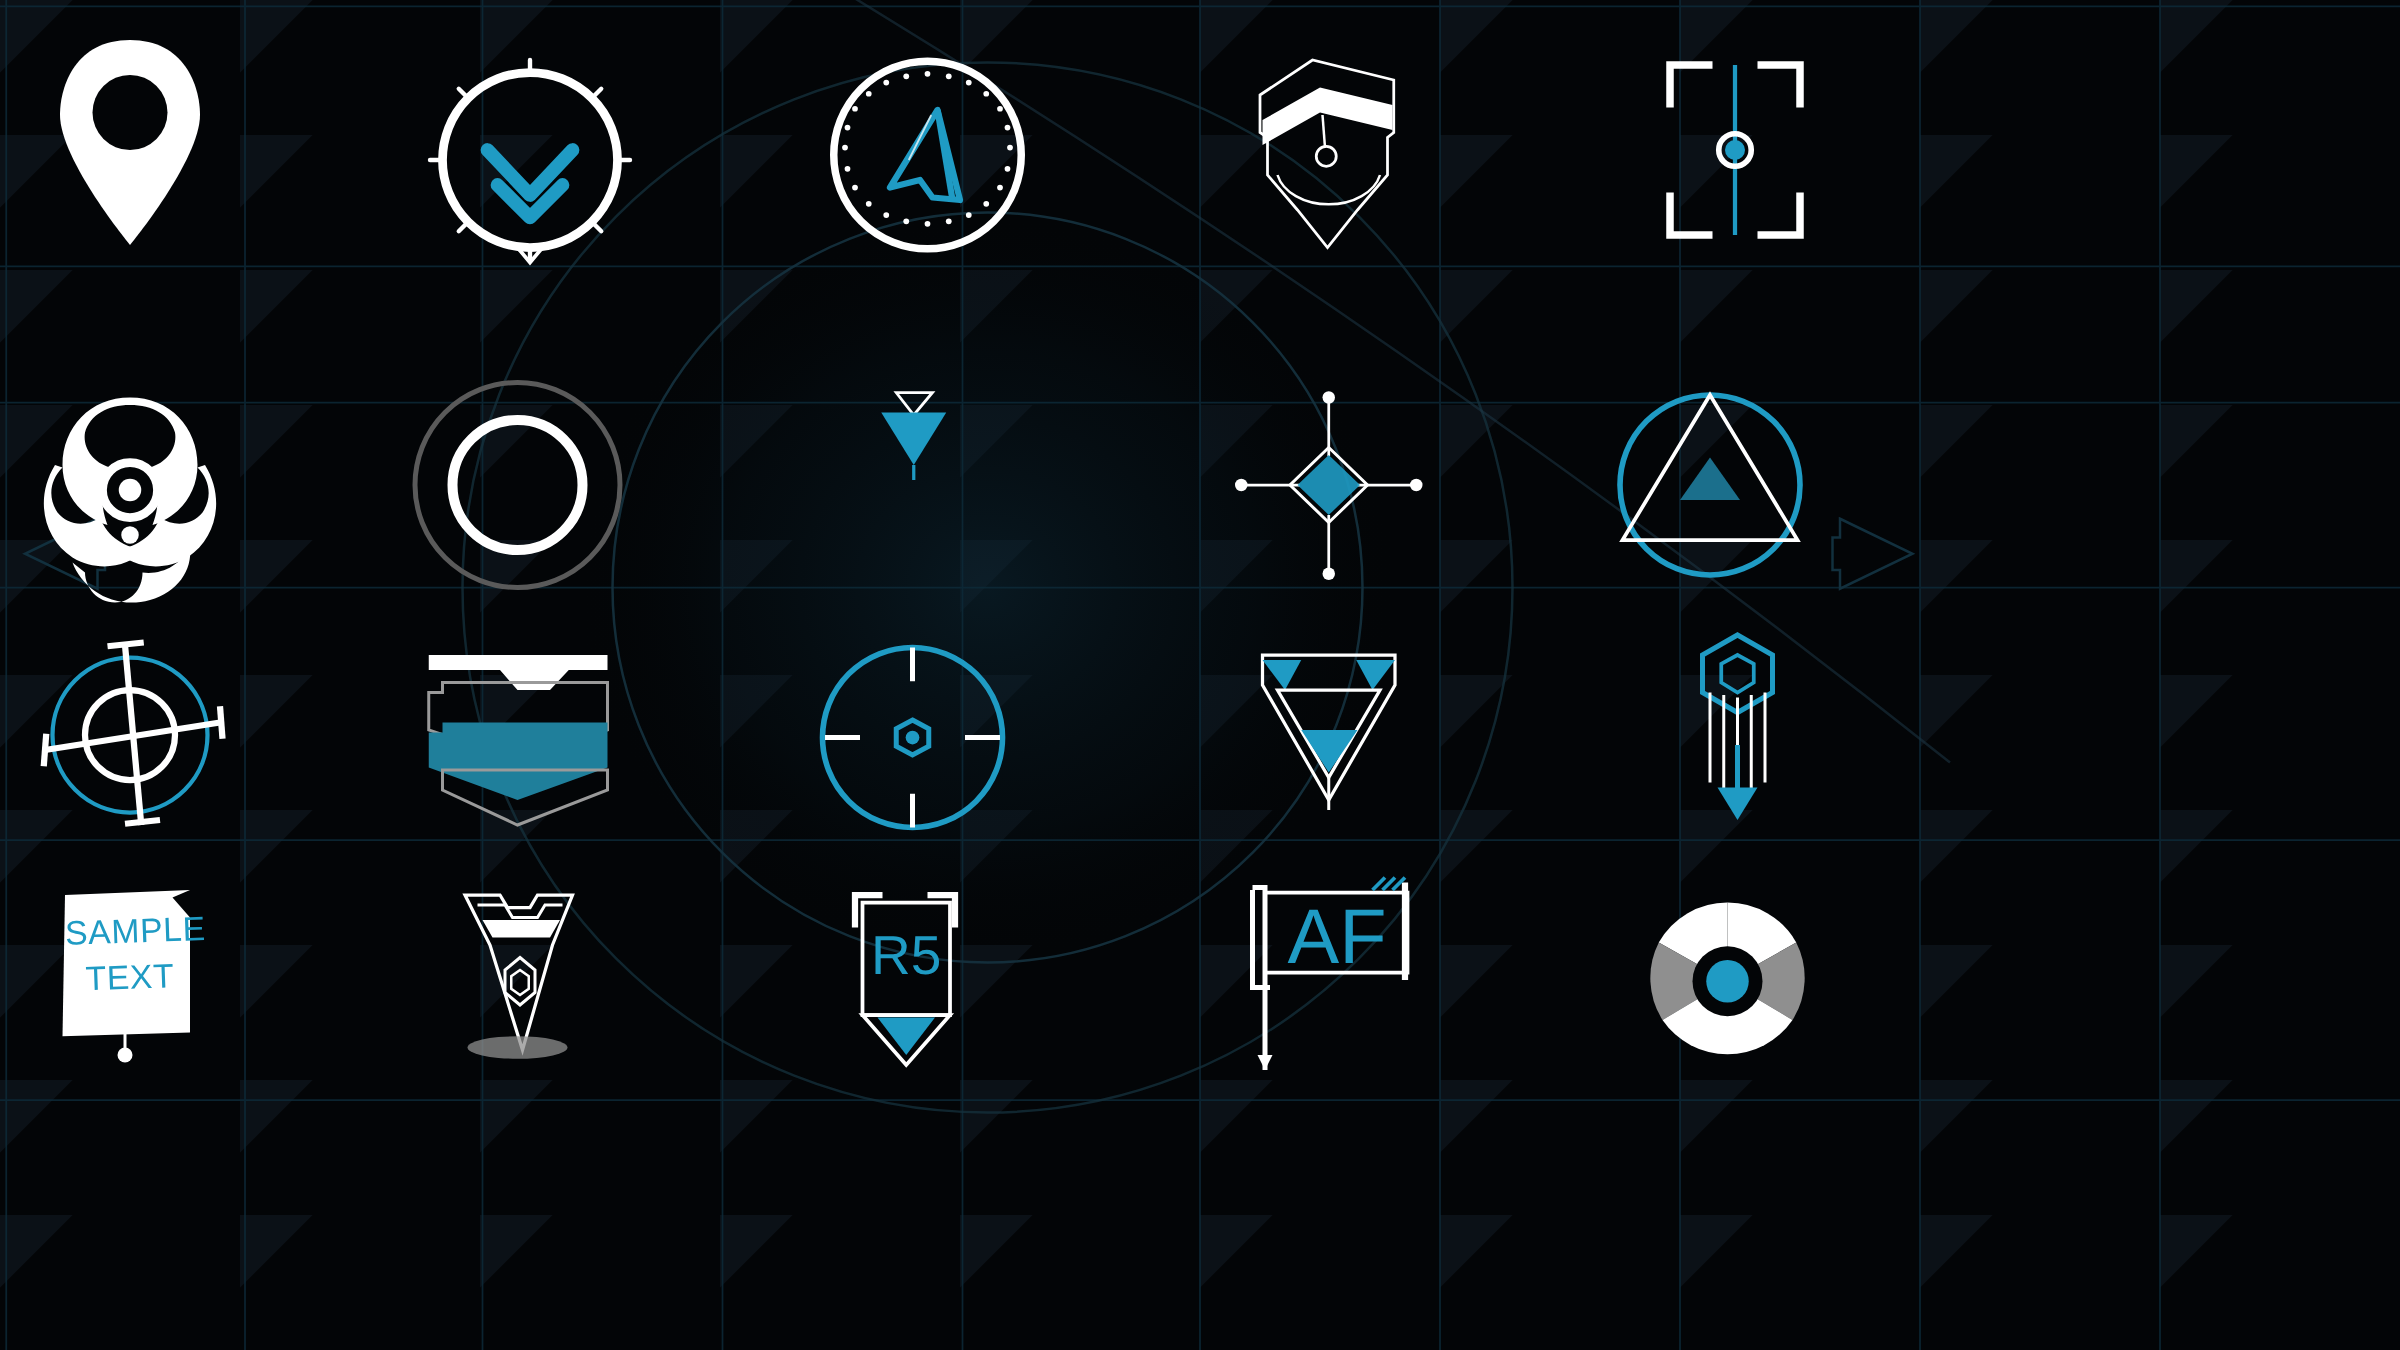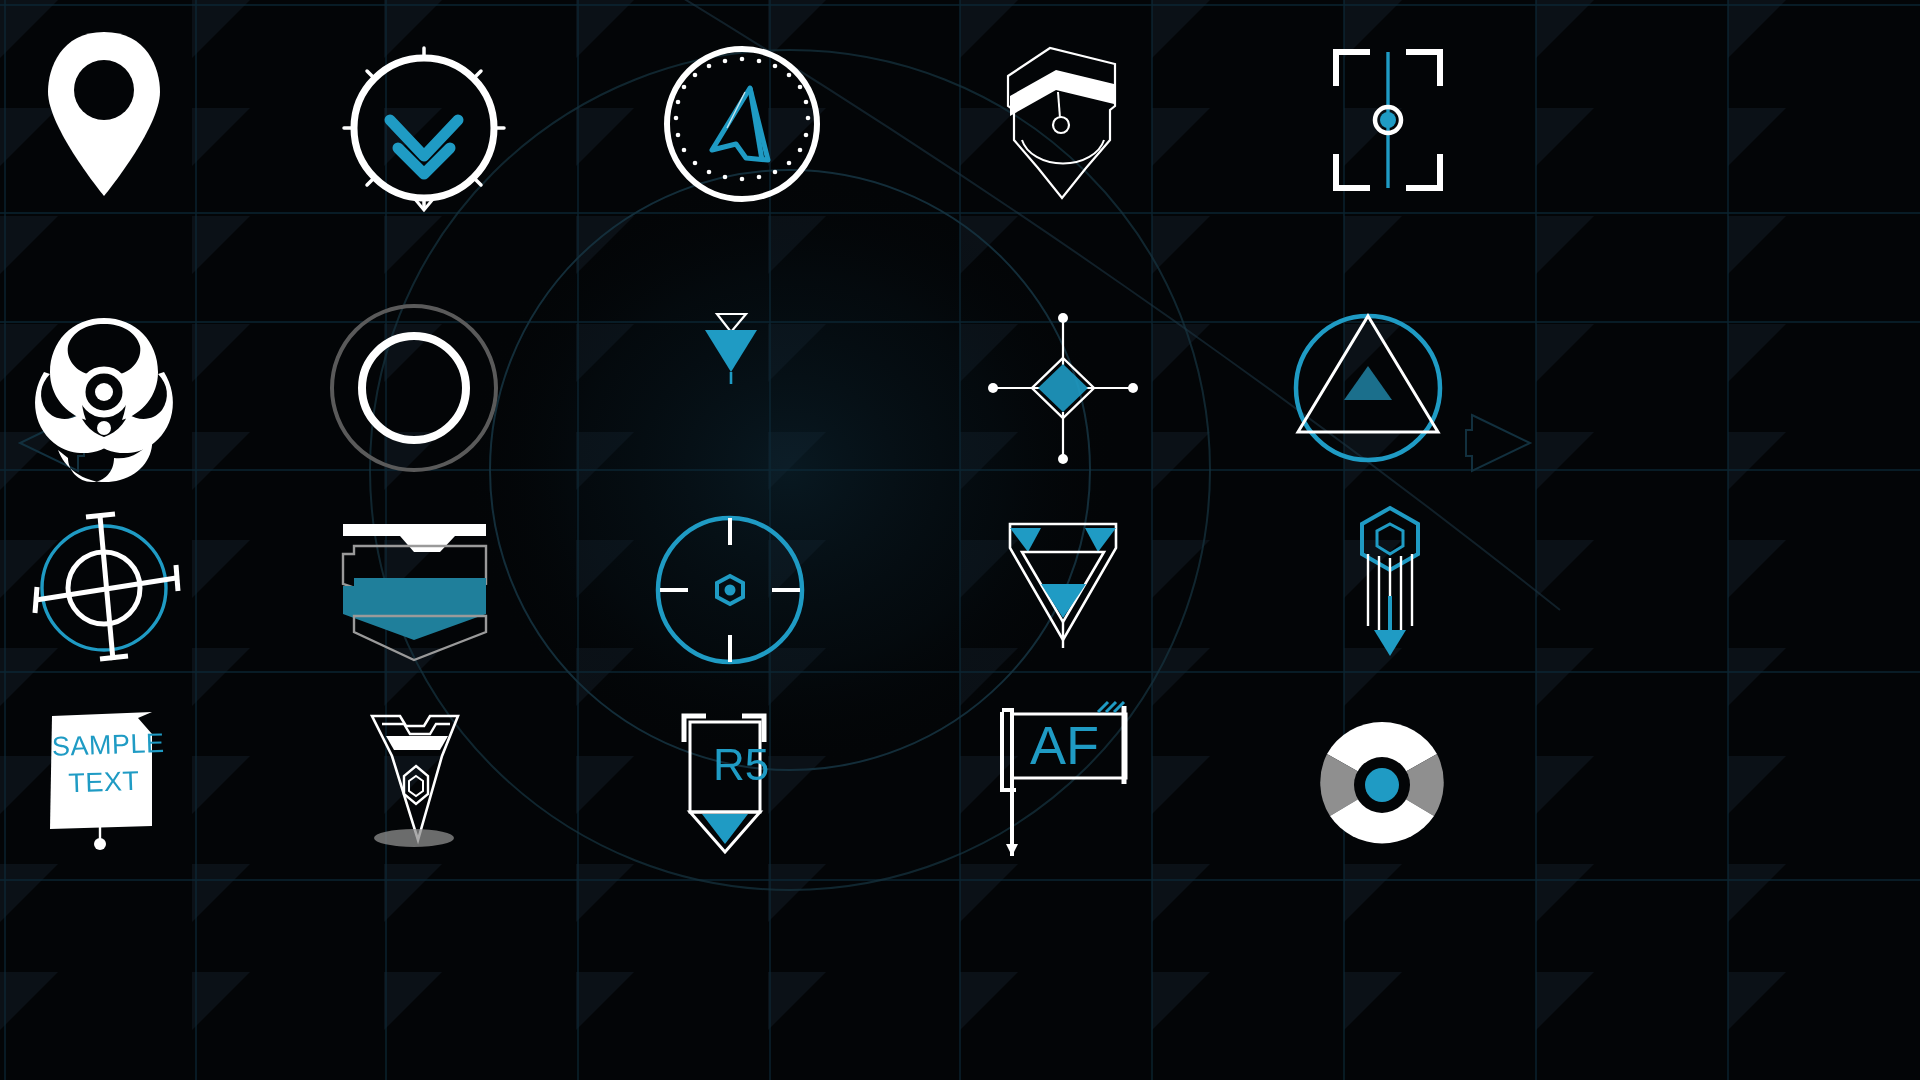--- a/index.html
+++ b/index.html
@@ -295,18 +295,18 @@
       <circle cx="1382" cy="785" r="17" fill="#1f9bc4"></circle>
     </g>
   </svg>
 
   <div class="cellwrap" style="left:52px;top:730px;width:104px;text-align:center;">
     <div style="color:#1f9bc4;font-size:27px;letter-spacing:0.5px;transform:rotate(-2deg);">SAMPLE</div>
     <div style="color:#1f9bc4;font-size:27px;letter-spacing:0.5px;margin-top:6px;transform:rotate(-2deg);">TEXT</div>
   </div>
 
   <div class="cellwrap" style="left:690px;top:740px;width:70px;text-align:center;
-       color:#1f9bc4;font-size:44px;margin-left:16px;">R5</div>
+       color:#1f9bc4;font-size:44px;">R5</div>
 
   <div class="cellwrap" style="left:1030px;top:714px;width:90px;
-       color:#1f9bc4;font-size:54px;">AF</div>
+       color:#1f9bc4;font-size:62px;">AF</div>
 
 </div>
 
 </body></html>

